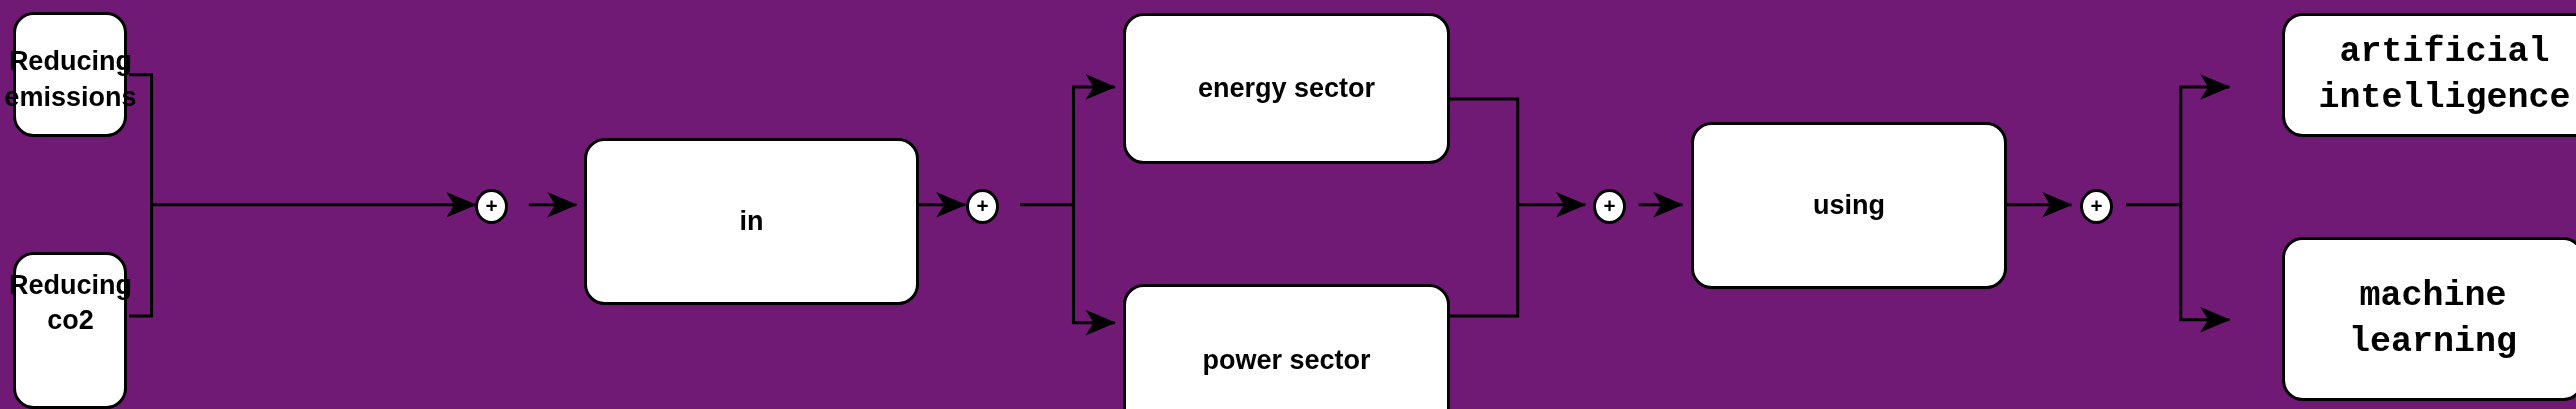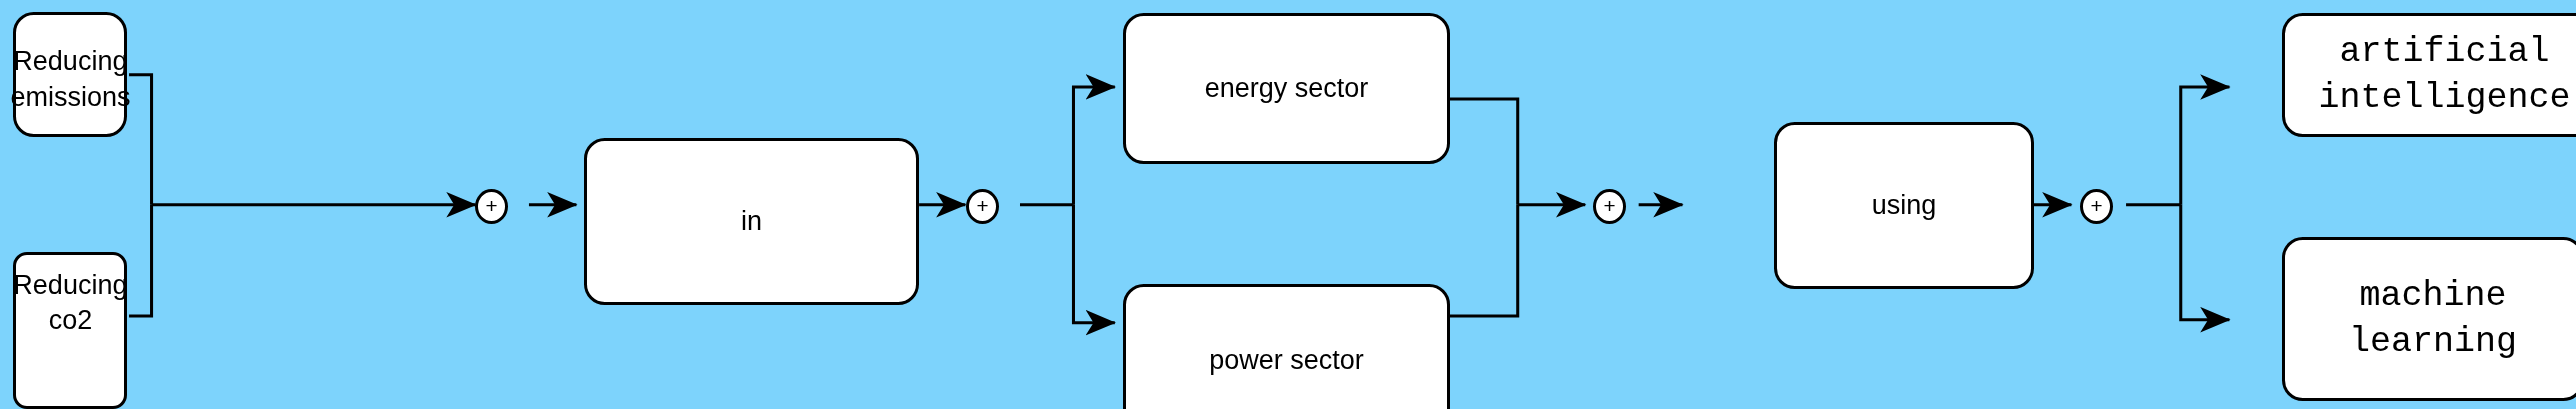--- a/index.html
+++ b/index.html
@@ -4,23 +4,24 @@
 <style>
   html, body {
     margin: 0;
     padding: 0;
     background: #ffffff;
   }
   #diagram-root {
     position: relative;
     width: 2576px;
     height: 409px;
-    background: #7dd3fc;
+    background: #701a75;
     overflow: hidden;
     font-family: "Liberation Sans", sans-serif;
+    font-weight: bold;
   }
   #diagram-svg {
     position: absolute;
     top: 0;
     left: 0;
     width: 2576px;
     height: 409px;
   }
   .node-box {
     position: absolute;
@@ -102,21 +103,21 @@
       <path d="M 3496,337 L 3586,337"></path>
       <path d="M 3586,337 L 3586,143 L 3666,143" marker-end="url(#arrowhead)"></path>
       <path d="M 3586,337 L 3586,526 L 3666,526" marker-end="url(#arrowhead)"></path>
     </g>
   </svg>
 
   <div class="node-box sans align-top-label" style="left:13.4px; top:12px; width:114px; height:125px;">
     <span>Reducing emissions</span>
   </div>
 
-  <div class="node-box sans align-bottom-label" style="left:13.4px; top:252px; width:114px; height:157px;border-radius:14px;">
+  <div class="node-box sans align-bottom-label" style="left:13.4px; top:252px; width:114px; height:157px;">
     <span>Reducing co2</span>
   </div>
 
   <div class="junction" style="left:475px; top:189px; width:33px; height:35px;">
     <span>+</span>
   </div>
 
   <div class="node-box sans" style="left:584px; top:122px; width:335px; height:167px;margin-top:16px;">
     <span>in</span>
   </div>
@@ -130,21 +131,21 @@
   </div>
 
   <div class="node-box sans" style="left:1123px; top:256px; width:327px; height:154px;margin-top:28px;">
     <span>power sector</span>
   </div>
 
   <div class="junction" style="left:1593px; top:189px; width:33px; height:35px;">
     <span>+</span>
   </div>
 
-  <div class="node-box sans" style="left:1774px; top:122px; width:260px; height:167px;text-align:right;">
+  <div class="node-box sans" style="left:1691px; top:122px; width:316px; height:167px;text-align:right;">
     <span>using</span>
   </div>
 
   <div class="junction" style="left:2080px; top:189px; width:33px; height:35px;">
     <span>+</span>
   </div>
 
   <div class="node-box mono" style="left:2239px; top:13.4px; width:325px; height:124px;">
     <span>artificial
 intelligence</span>

